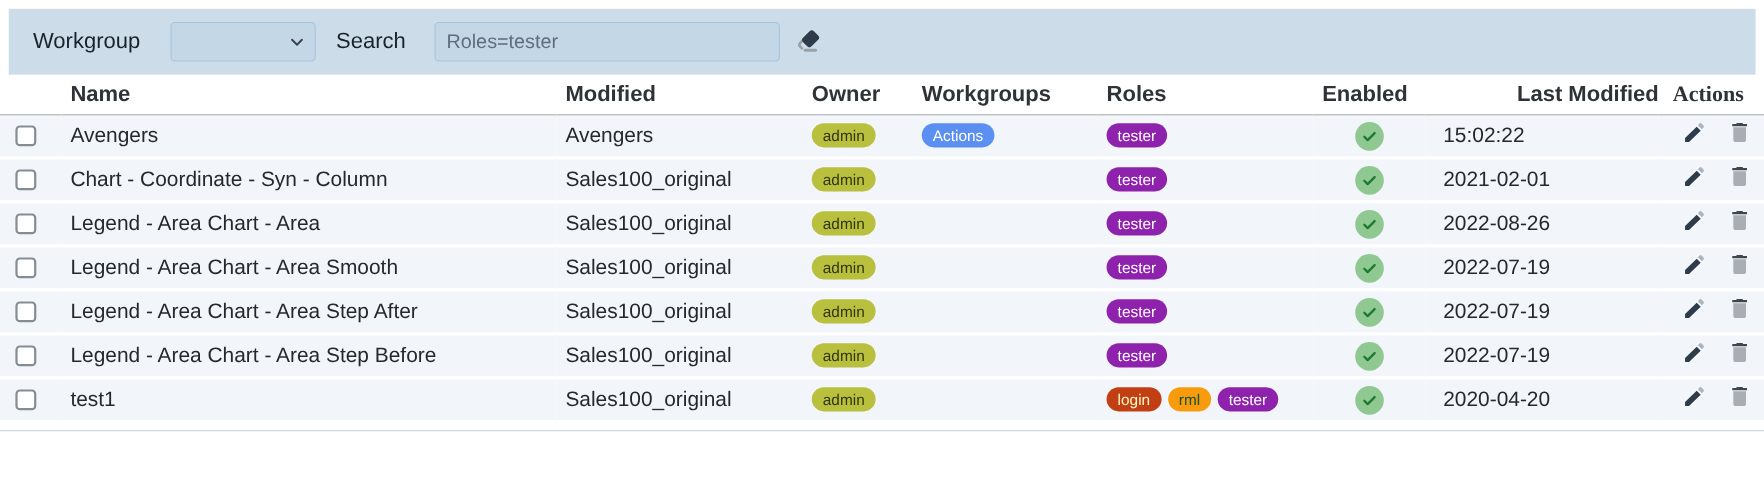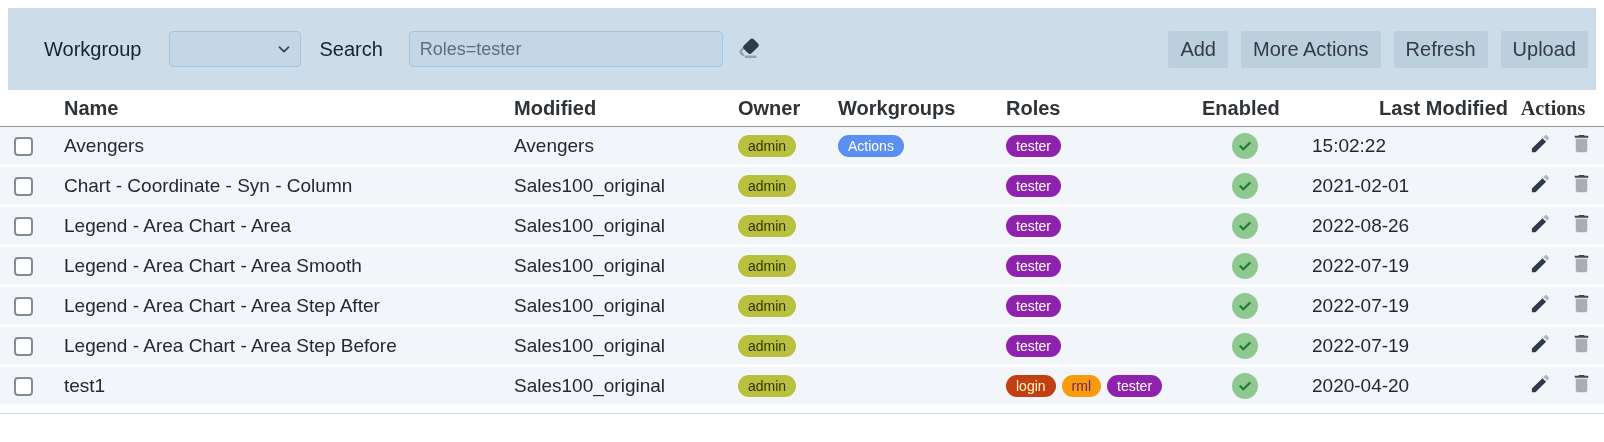--- a/index.html
+++ b/index.html
@@ -4,23 +4,23 @@
 <style>
   * { box-sizing: border-box; }
   html, body { margin: 0; padding: 0; }
   body {
     width: 1604px; height: 442px; background: #ffffff;
     font-family: "Liberation Sans", sans-serif; overflow: hidden;
   }
 
   
   .toolbar {
-    margin: 8px 8px 0 8px; height: 82px;
+    margin: 8px 8px 0 8px; height: 60px;
     background: var(--toolbar-bg, #cddce9);
-    display: flex; align-items: center; padding-left: 36px;
+    display: flex; align-items: center; padding-left: 22px;
   }
   .tb-label { font-size: 20px; color: #18222d; }
   .select {
     width: 132px; height: 36px; margin-left: 28px;
     background: var(--control-bg, #c4d7e6);
     border: 1px solid var(--control-border, #a5c4dd);
     border-radius: 4px; position: relative; cursor: pointer;
   }
   .select .chev { position: absolute; right: 7px; top: 8px; }
   .search-label { margin-left: 18px; }
@@ -92,26 +92,20 @@
   <input class="search-input" type="text" value="Roles=tester" style="">
   <span class="eraser">
     <svg width="28" height="28" viewBox="0 0 24 24">
       <path d="M9.7 8.6l-4.1 4.3a2.2 2.2 0 0 0 .1 3.1l1.8 1.7" fill="none" stroke="#9aa0a6" stroke-width="2"></path>
       <path d="M9.3 18.6h8.2" stroke="#9aa0a6" stroke-width="2.2" stroke-linecap="round"></path>
       <g transform="rotate(45 13.5 9.5)">
           <rect x="9" y="3.5" width="9.4" height="12" rx="2.4" fill="#2d3b4a"></rect>
         </g>
     </svg>
   </span>
-  <div class="tb-buttons">
-    <button class="tb-btn">Add</button>
-    <button class="tb-btn">More Actions</button>
-    <button class="tb-btn">Refresh</button>
-    <button class="tb-btn">Upload</button>
-  </div>
 </div>
 
 <table>
   <colgroup>
     <col style="width:56px">
       <col style="width:450px">
       <col style="width:224px">
     <col style="width:100px">
       <col style="width:168px">
       <col style="width:196px">
@@ -312,21 +306,21 @@
         </svg>
       </span>
     </td>
   </tr>
       <tr>
     <td class="cell-check"><span class="cb"></span></td>
     <td class="cell-name"><span>test1</span></td>
     <td class="cell-dataset"><span>Sales100_original</span></td>
     <td class="cell-owner"><span class="badge" style="background: rgb(185, 192, 61); color: rgb(51, 53, 15);">admin</span></td>
     <td class="cell-workgroups"></td>
-    <td class="cell-roles"><span class="badge" style="background: rgb(194, 63, 20); color: #fef9c3;">login</span><span class="badge" style="background: rgb(248, 155, 13); color: #701a75;">rml</span><span class="badge" style="background: rgb(142, 34, 173); color: rgb(255, 255, 255);">tester</span></td>
+    <td class="cell-roles"><span class="badge" style="background: rgb(194, 63, 20); color: #fef9c3;">login</span><span class="badge" style="background: rgb(248, 155, 13); color: #14532d;">rml</span><span class="badge" style="background: rgb(142, 34, 173); color: rgb(255, 255, 255);">tester</span></td>
     <td class="cell-enabled">
       <span class="enabled-dot" style="background: rgb(143, 201, 145);">
         <svg width="16" height="16" viewBox="0 0 24 24">
               <path class="chk" d="M5 12.5l4.5 4.5L19 7.5" fill="none" stroke="#1d7a33" stroke-width="3.2" stroke-linecap="round" stroke-linejoin="round"></path>
             </svg>
       </span>
     </td>
     <td class="cell-modified"><span>2020-04-20</span></td>
     <td class="cell-actions">
       <span class="act-icon">

